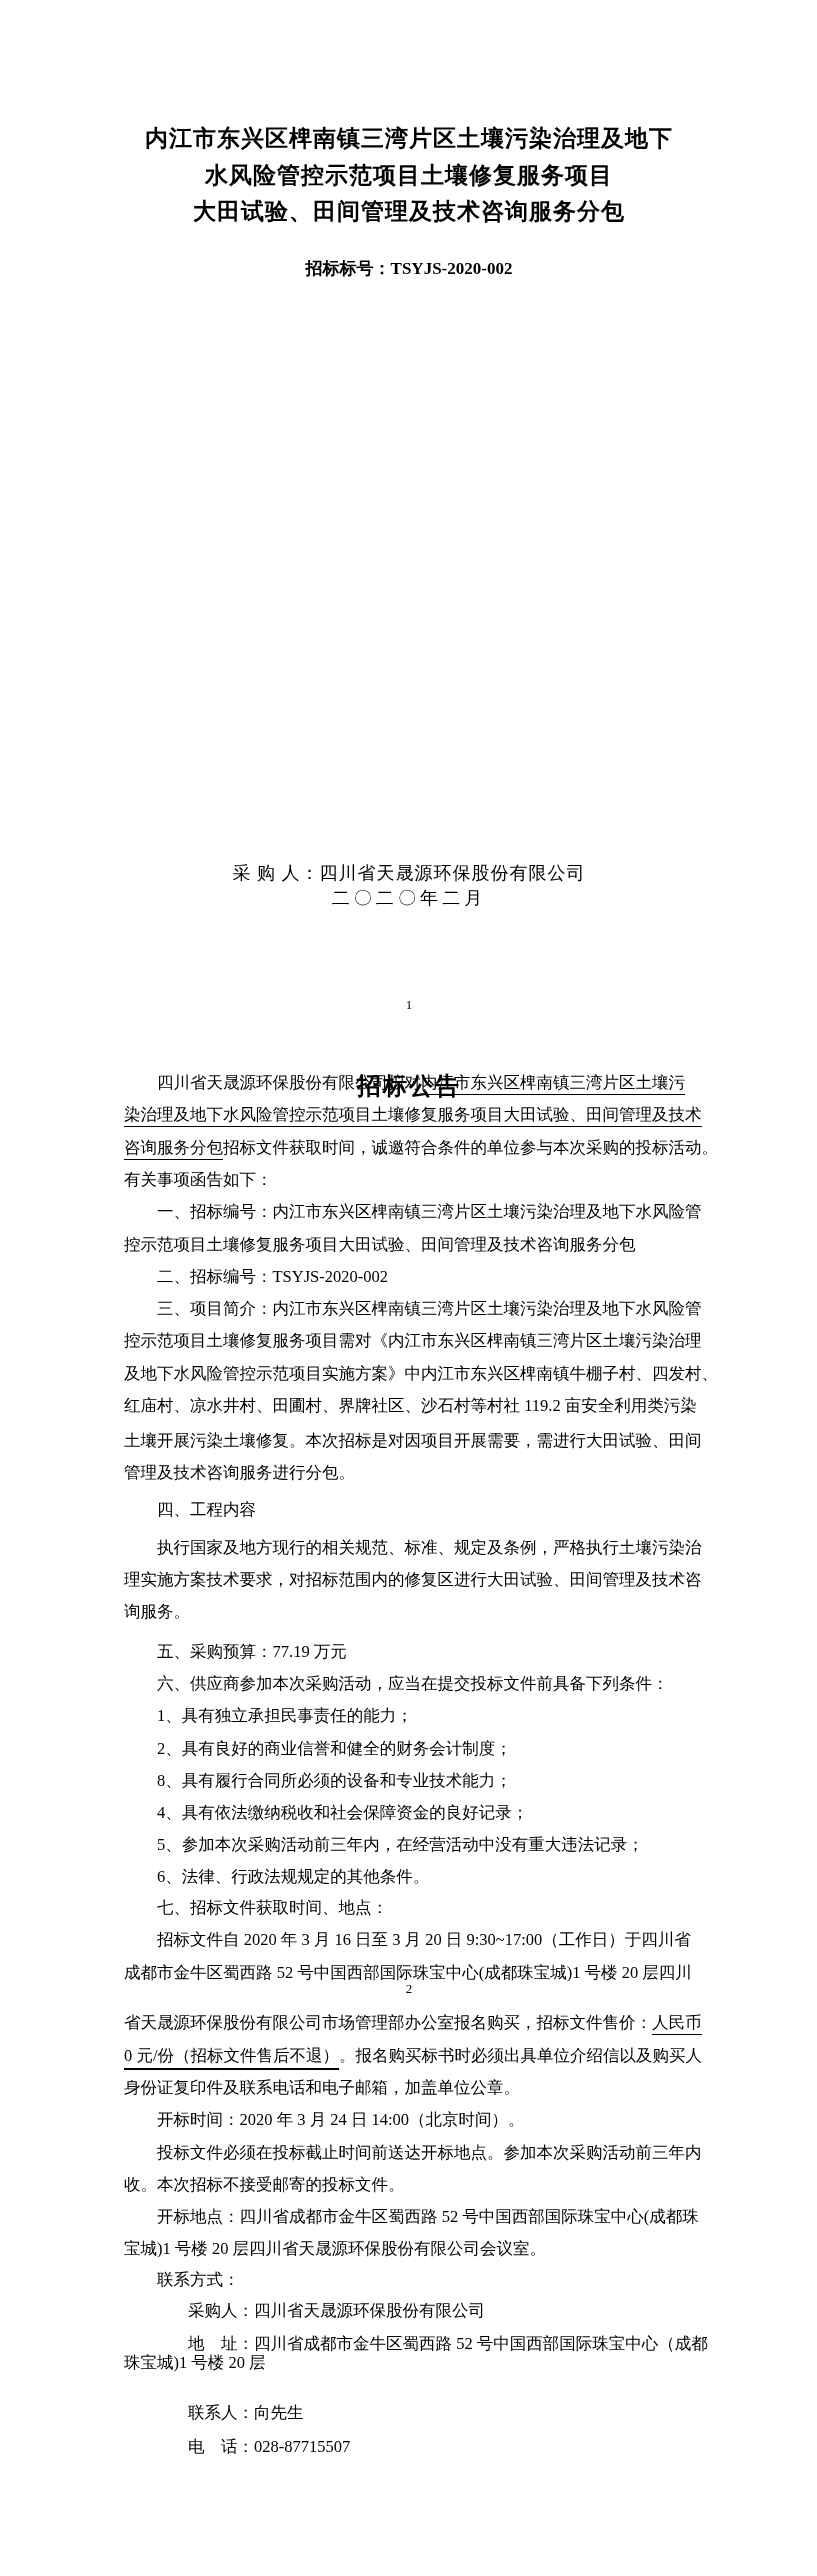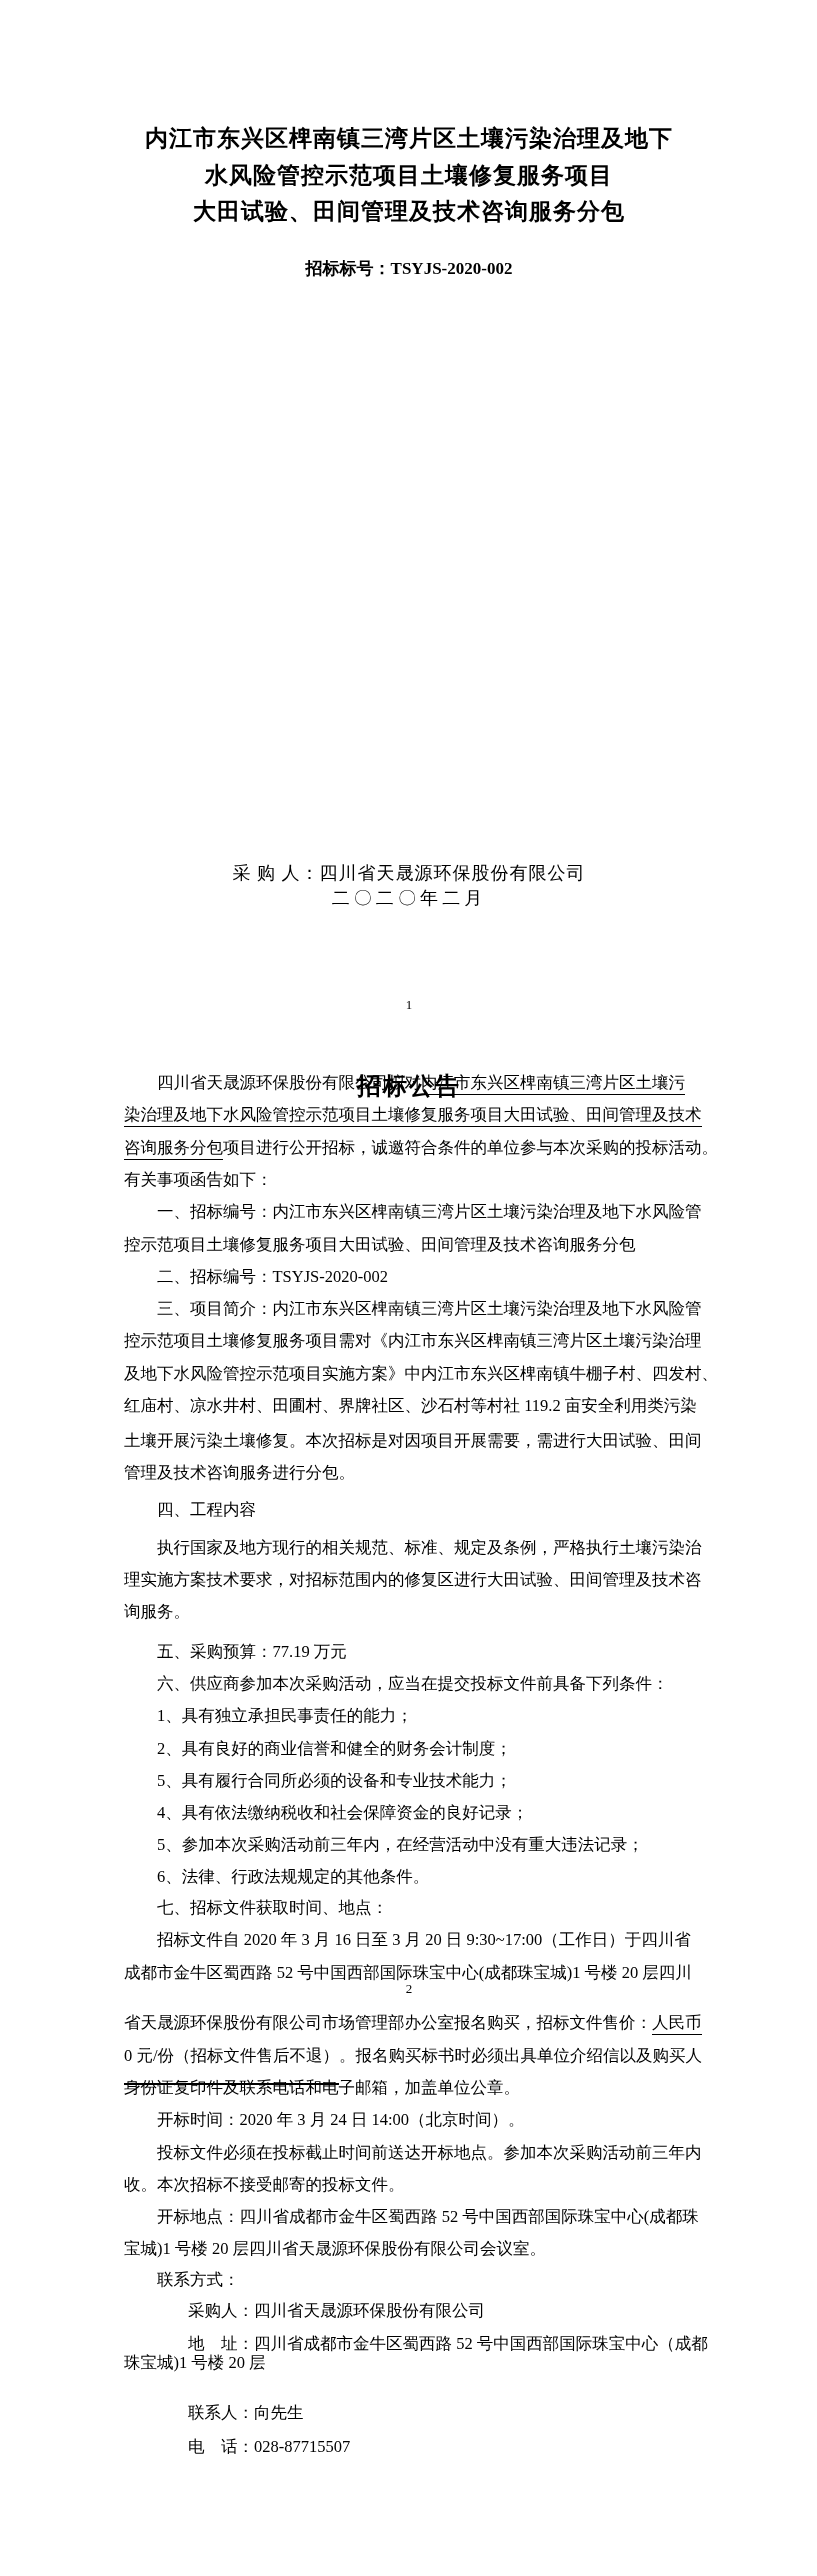--- a/index.html
+++ b/index.html
@@ -20,21 +20,21 @@
     line-height:23px;
     height:23px;
     white-space:pre;
     color:#000;
   }
   .ind{padding-left:33px;}      
   .ind4{left:188px;}            
   .ctr{left:0;width:818px;text-align:center;padding-left:0;margin-top:48px;}
   .b{font-weight:normal;}
   .u{border-bottom:1px solid #000;padding-bottom:1.5px;}
-  .u2{border-bottom:2.1px solid #000;padding-bottom:18px;}
+  .u2{border-bottom:2.1px solid #000;padding-bottom:3px;}
   .t1{font-size:23px;font-weight:bold;line-height:31px;height:31px;letter-spacing:1px;}
   .tender{font-size:17px;font-weight:bold;line-height:25px;height:25px;}
   .meta{font-size:18px;line-height:25px;height:25px;letter-spacing:1px;}
   .date{letter-spacing:4.1px;}
   .h0{font-size:24px;font-weight:bold;line-height:31px;height:31px;letter-spacing:2.1px;}
   .pg{position:absolute;left:0;width:818px;text-align:center;font-size:13px;line-height:15.5px;height:15.5px;}
 </style>
 </head>
 <body>
 
@@ -48,21 +48,21 @@
     <div class="ln meta ctr" style="top:813px">采 购 人：四川省天晟源环保股份有限公司</div>
     <div class="ln meta date ctr" style="top:838px">二〇二〇年二月</div>
     <div class="pg" style="top:997px">1</div>
   </section>
 
   <section class="sec">
     <div class="ln ind" style="top:1071px"><span>四川省天晟源环保股份有限公司拟对</span><span class="u">内江市东兴区椑南镇三湾片区土壤污</span></div>
 
     <div class="ln h0 ctr" style="top:1023px">招标公告</div>
     <div class="ln" style="top:1103px"><span class="u">染治理及地下水风险管控示范项目土壤修复服务项目大田试验、田间管理及技术</span></div>
-    <div class="ln" style="top:1136px"><span class="u">咨询服务分包</span><span>项目进行公开招标，诚邀符合条件的单位参与本次采购的投标活动。</span></div>
+    <div class="ln" style="top:1136px"><span class="u">咨询服务分包</span><span>招标文件获取时间，诚邀符合条件的单位参与本次采购的投标活动。</span></div>
     <div class="ln" style="top:1168px">有关事项函告如下：</div>
 
     <div class="ln ind" style="top:1200px">一、招标编号：内江市东兴区椑南镇三湾片区土壤污染治理及地下水风险管</div>
     <div class="ln" style="top:1233px">控示范项目土壤修复服务项目大田试验、田间管理及技术咨询服务分包</div>
 
     <div class="ln ind" style="top:1265px">二、招标编号：TSYJS-2020-002</div>
 
     <div class="ln ind" style="top:1297px">三、项目简介：内江市东兴区椑南镇三湾片区土壤污染治理及地下水风险管</div>
     <div class="ln" style="top:1329px">控示范项目土壤修复服务项目需对《内江市东兴区椑南镇三湾片区土壤污染治理</div>
     <div class="ln" style="top:1362px">及地下水风险管控示范项目实施方案》中内江市东兴区椑南镇牛棚子村、四发村、</div>
@@ -73,21 +73,21 @@
     <div class="ln ind" style="top:1498px">四、工程内容</div>
     <div class="ln ind" style="top:1536px">执行国家及地方现行的相关规范、标准、规定及条例，严格执行土壤污染治</div>
     <div class="ln" style="top:1568px">理实施方案技术要求，对招标范围内的修复区进行大田试验、田间管理及技术咨</div>
     <div class="ln" style="top:1600px">询服务。</div>
 
     <div class="ln ind" style="top:1640px">五、采购预算：77.19 万元</div>
 
     <div class="ln ind b" style="top:1672px">六、供应商参加本次采购活动，应当在提交投标文件前具备下列条件：</div>
     <div class="ln ind" style="top:1704px">1、具有独立承担民事责任的能力；</div>
     <div class="ln ind" style="top:1737px">2、具有良好的商业信誉和健全的财务会计制度；</div>
-    <div class="ln ind" style="top:1769px">5、具有履行合同所必须的设备和专业技术能力；</div>
+    <div class="ln ind" style="top:1769px">8、具有履行合同所必须的设备和专业技术能力；</div>
     <div class="ln ind" style="top:1801px">4、具有依法缴纳税收和社会保障资金的良好记录；</div>
     <div class="ln ind" style="top:1833px">5、参加本次采购活动前三年内，在经营活动中没有重大违法记录；</div>
     <div class="ln ind" style="top:1865px">6、法律、行政法规规定的其他条件。</div>
 
     <div class="ln ind b" style="top:1896px">七、招标文件获取时间、地点：</div>
     <div class="ln ind" style="top:1928px">招标文件自 2020 年 3 月 16 日至 3 月 20 日 9:30~17:00（工作日）于四川省</div>
     <div class="ln" style="top:1961px">成都市金牛区蜀西路 52 号中国西部国际珠宝中心(成都珠宝城)1 号楼 20 层四川</div>
 
     <div class="pg" style="top:1981px">2</div>
   </section>

